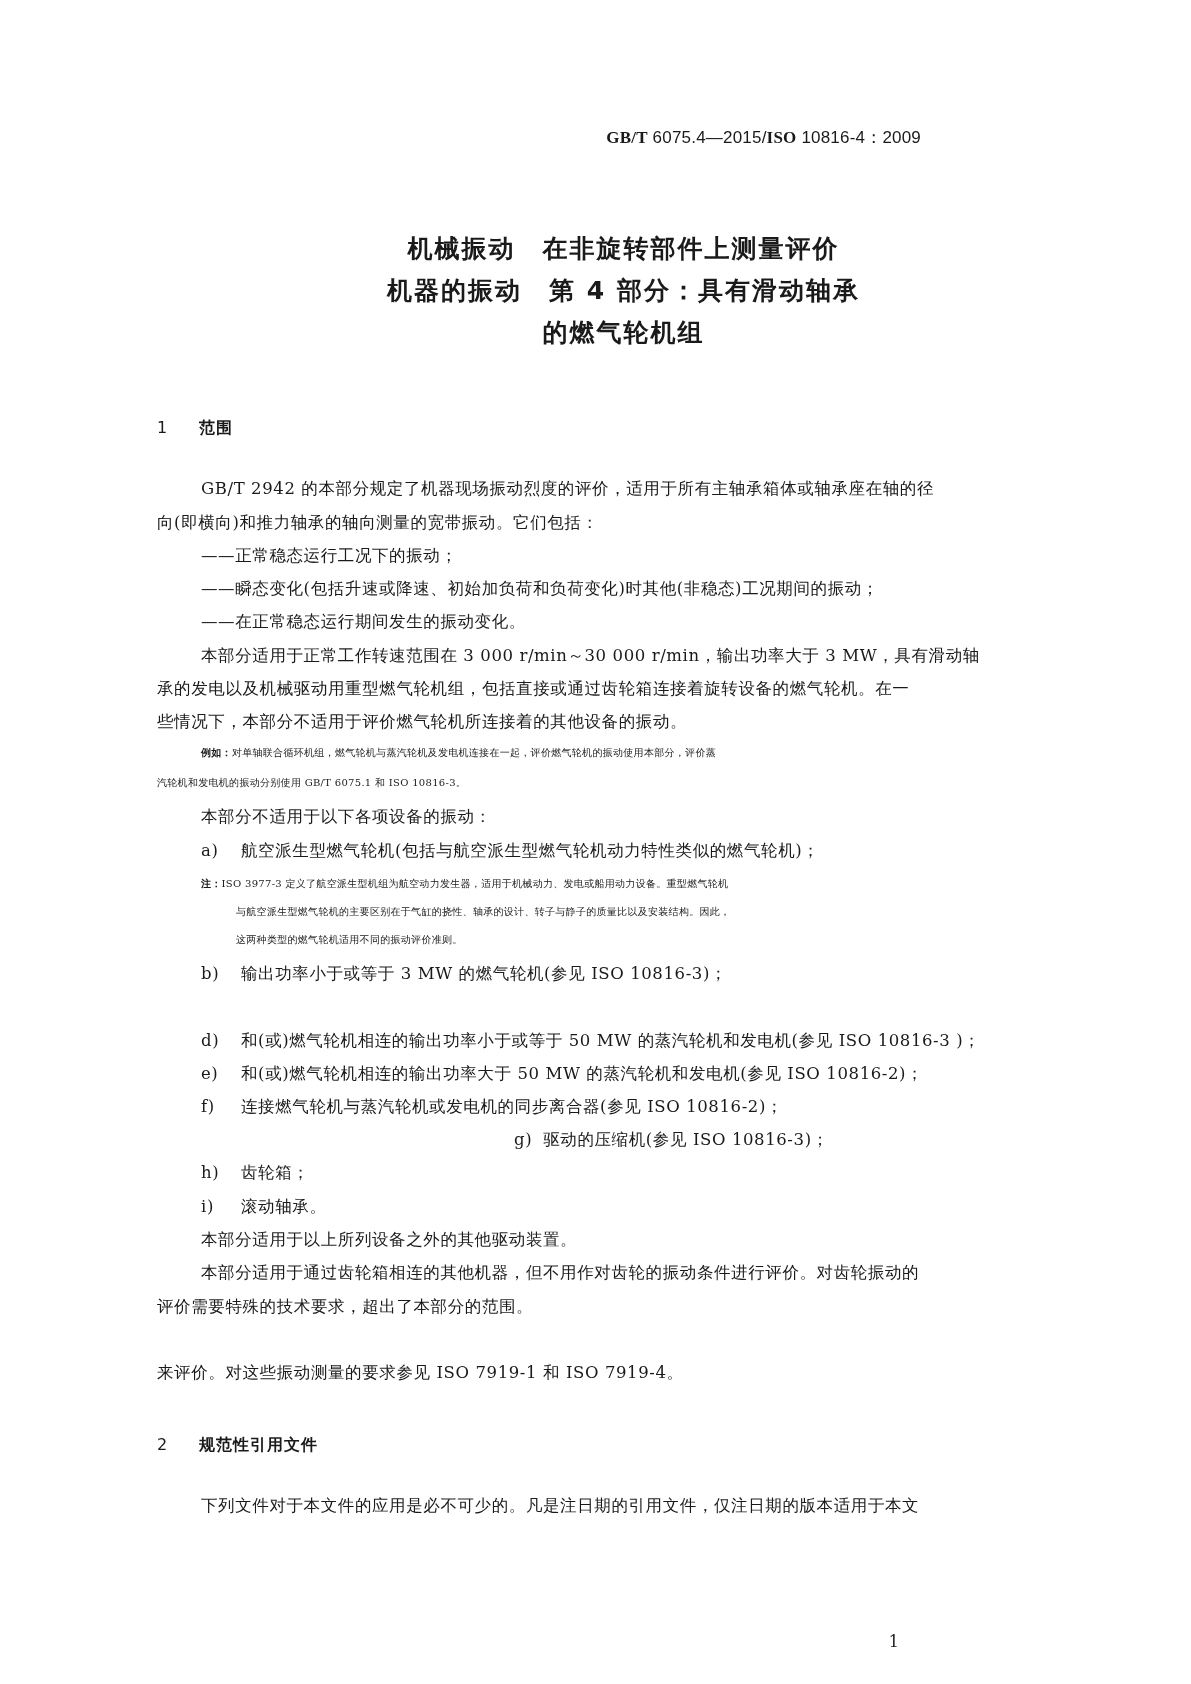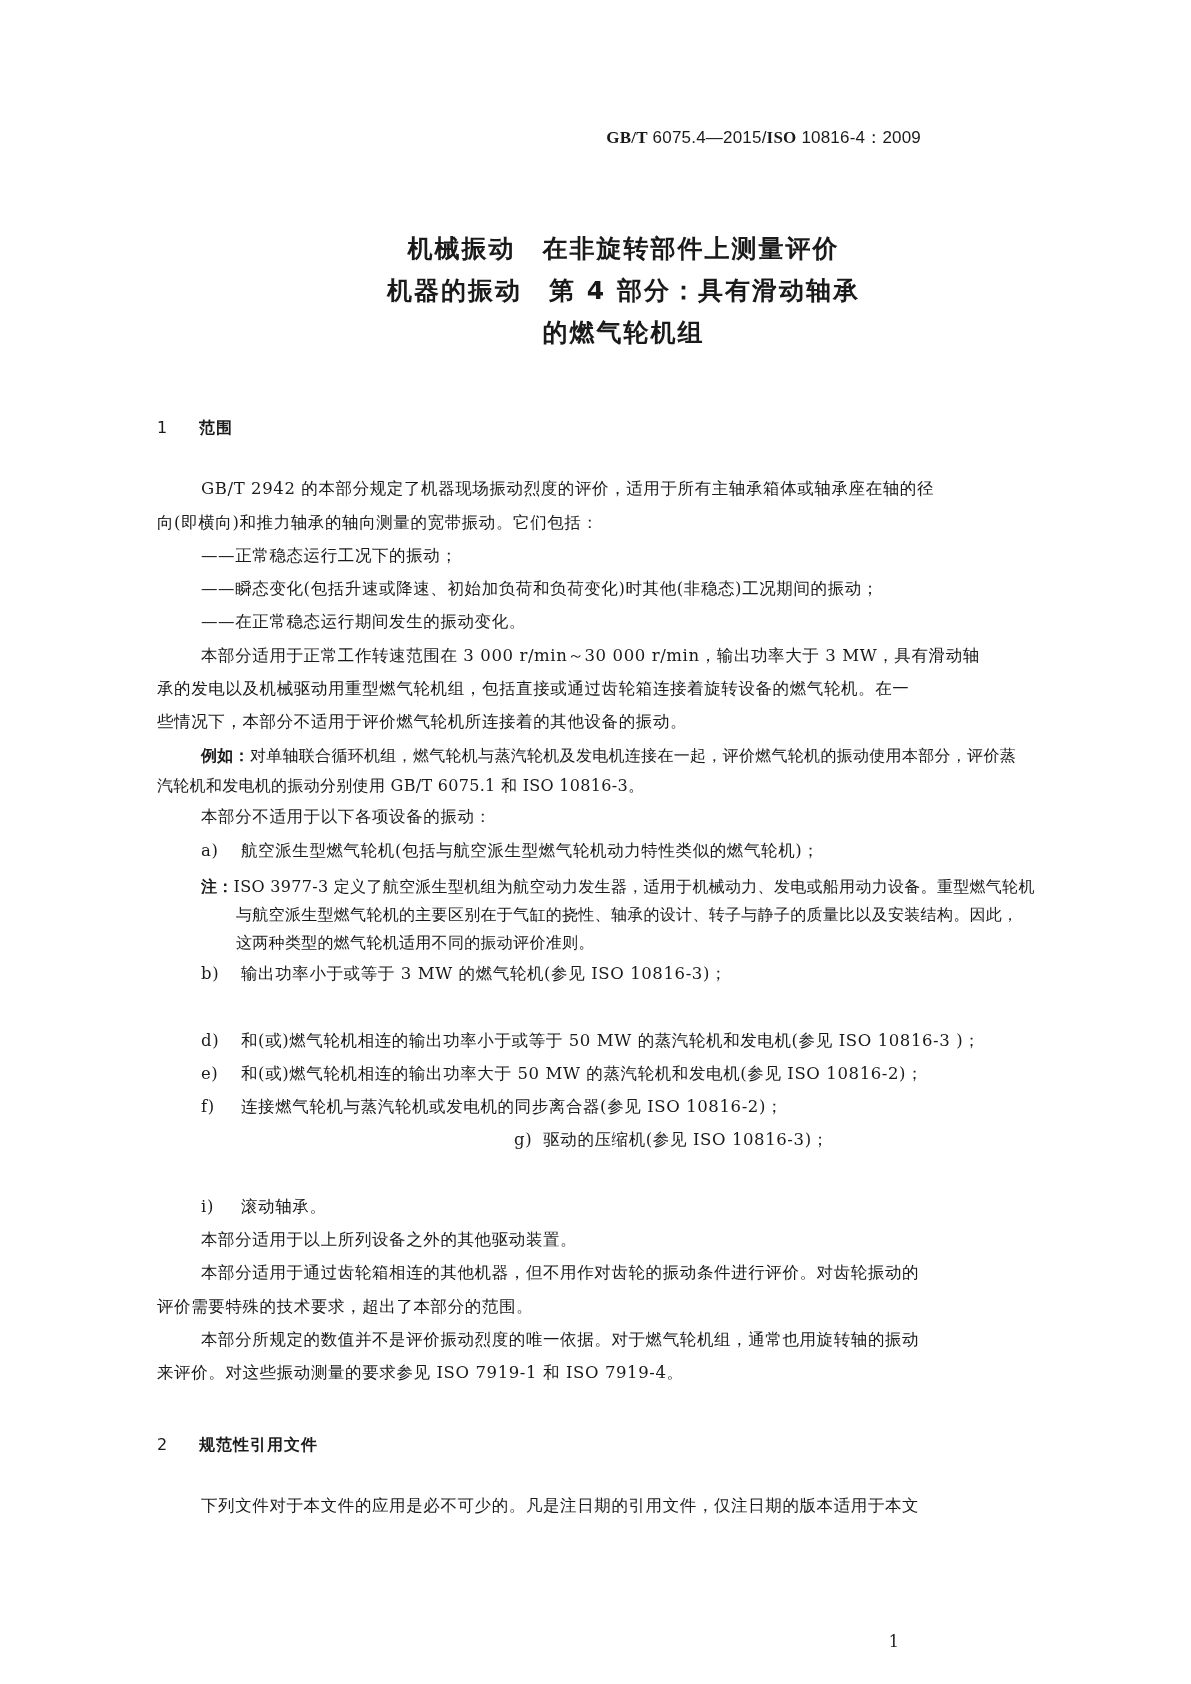--- a/index.html
+++ b/index.html
@@ -13,21 +13,21 @@
            font-family: "DejaVu Sans", sans-serif; font-size: 25px; font-weight: bold;
            line-height: 42px; letter-spacing: 2px; }
   .title div { white-space: pre; }
   .h { position: absolute; left: 129px; font-family: "DejaVu Sans", sans-serif;
        font-size: 16px; font-weight: bold; letter-spacing: 1px; }
   .h .num { display: inline-block; width: 42px; font-weight: normal; }
   .line { position: absolute; left: 129px; width: 930px; font-size: 16.5px;
           white-space: nowrap; letter-spacing: 0.6px; }
   .ind { left: 173px; }
   .dash { left: 173px; }
-  .small { font-size: 16px; letter-spacing: 0.3px; }
+  .small { font-size: 10px; letter-spacing: 0.3px; }
   .note-ind { left: 208px; }
   .item { left: 173px; }
   .item .lbl { display: inline-block; width: 40px; }
   .pageno { position: absolute; top: 1632px; right: 155px; font-size: 16px; }
   b.kw { font-family: "DejaVu Sans", sans-serif; font-weight: bold; }
 </style>
 </head>
 <body>
 
 <div class="page">
@@ -63,26 +63,26 @@
 
   <div class="line ind small" style="top:877px;"><b class="kw">注：</b><span>ISO 3977-3 定义了航空派生型机组为航空动力发生器，适用于机械动力、发电或船用动力设备。重型燃气轮机</span></div>
   <div class="line note-ind small" style="top:905px;">与航空派生型燃气轮机的主要区别在于气缸的挠性、轴承的设计、转子与静子的质量比以及安装结构。因此，</div>
   <div class="line note-ind small" style="top:933px;">这两种类型的燃气轮机适用不同的振动评价准则。</div>
 
   <div class="line item" style="top:963px;"><span class="lbl">b)</span><span>输出功率小于或等于 3 MW 的燃气轮机(参见 ISO 10816-3)；</span></div>
   <div class="line item" style="top:1030px;"><span class="lbl">d)</span><span>和(或)燃气轮机相连的输出功率小于或等于 50 MW 的蒸汽轮机和发电机(参见 ISO 10816-3 )；</span></div>
   <div class="line item" style="top:1063px;"><span class="lbl">e)</span><span>和(或)燃气轮机相连的输出功率大于 50 MW 的蒸汽轮机和发电机(参见 ISO 10816-2)；</span></div>
   <div class="line item" style="top:1096px;"><span class="lbl">f)</span><span>连接燃气轮机与蒸汽轮机或发电机的同步离合器(参见 ISO 10816-2)；</span></div>
   <div class="line item" style="top:1129px;text-align:center;"><span class="lbl">g)</span><span>驱动的压缩机(参见 ISO 10816-3)；</span></div>
+  <div class="line item" style="top:1162px;"><span class="lbl">h)</span><span>齿轮箱；</span></div>
   <div class="line item" style="top:1196px;"><span class="lbl">i)</span><span>滚动轴承。</span></div>
 
   <div class="line ind" style="top:1229px;">本部分适用于以上所列设备之外的其他驱动装置。</div>
   <div class="line ind" style="top:1262px;">本部分适用于通过齿轮箱相连的其他机器，但不用作对齿轮的振动条件进行评价。对齿轮振动的</div>
   <div class="line" style="top:1296px;">评价需要特殊的技术要求，超出了本部分的范围。</div>
-  <div class="line ind" style="top:1329px;">本部分所规定的数值并不是评价振动烈度的唯一依据。对于燃气轮机组，通常也用旋转轴的振动</div>
   <div class="line" style="top:1362px;">来评价。对这些振动测量的要求参见 ISO 7919-1 和 ISO 7919-4。</div>
 
   <div class="h" style="top:1435px;">
     <span class="num">2</span><span>规范性引用文件</span>
   </div>
 
   <div class="line ind" style="top:1495px;">下列文件对于本文件的应用是必不可少的。凡是注日期的引用文件，仅注日期的版本适用于本文</div>
 
   <div class="pageno">1</div>
 </div>

